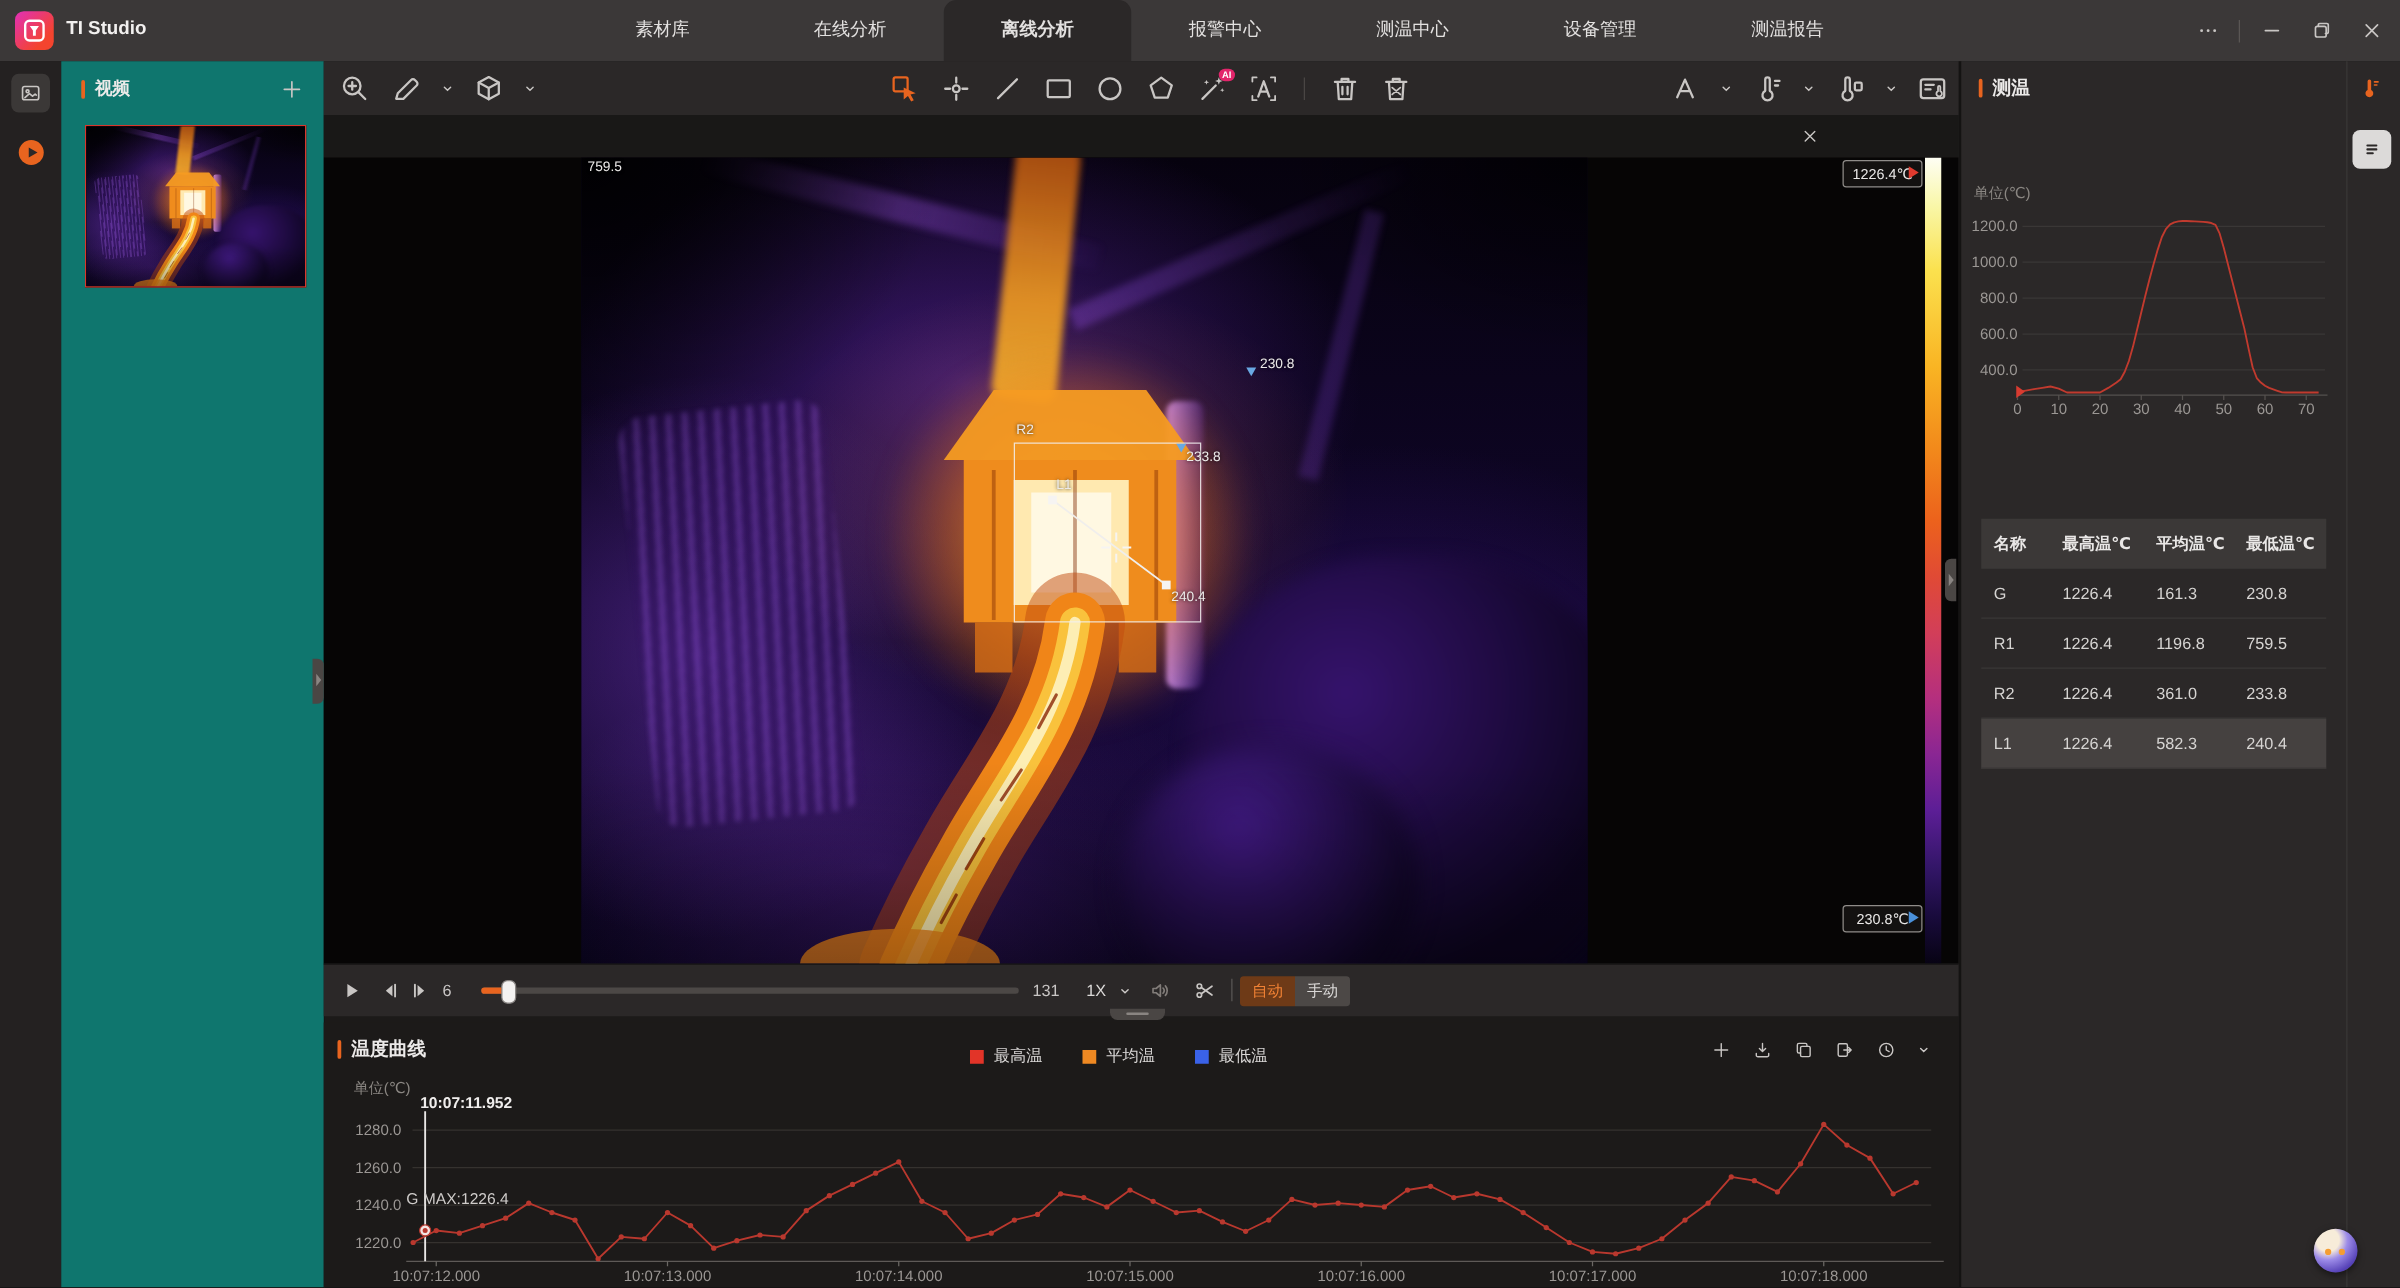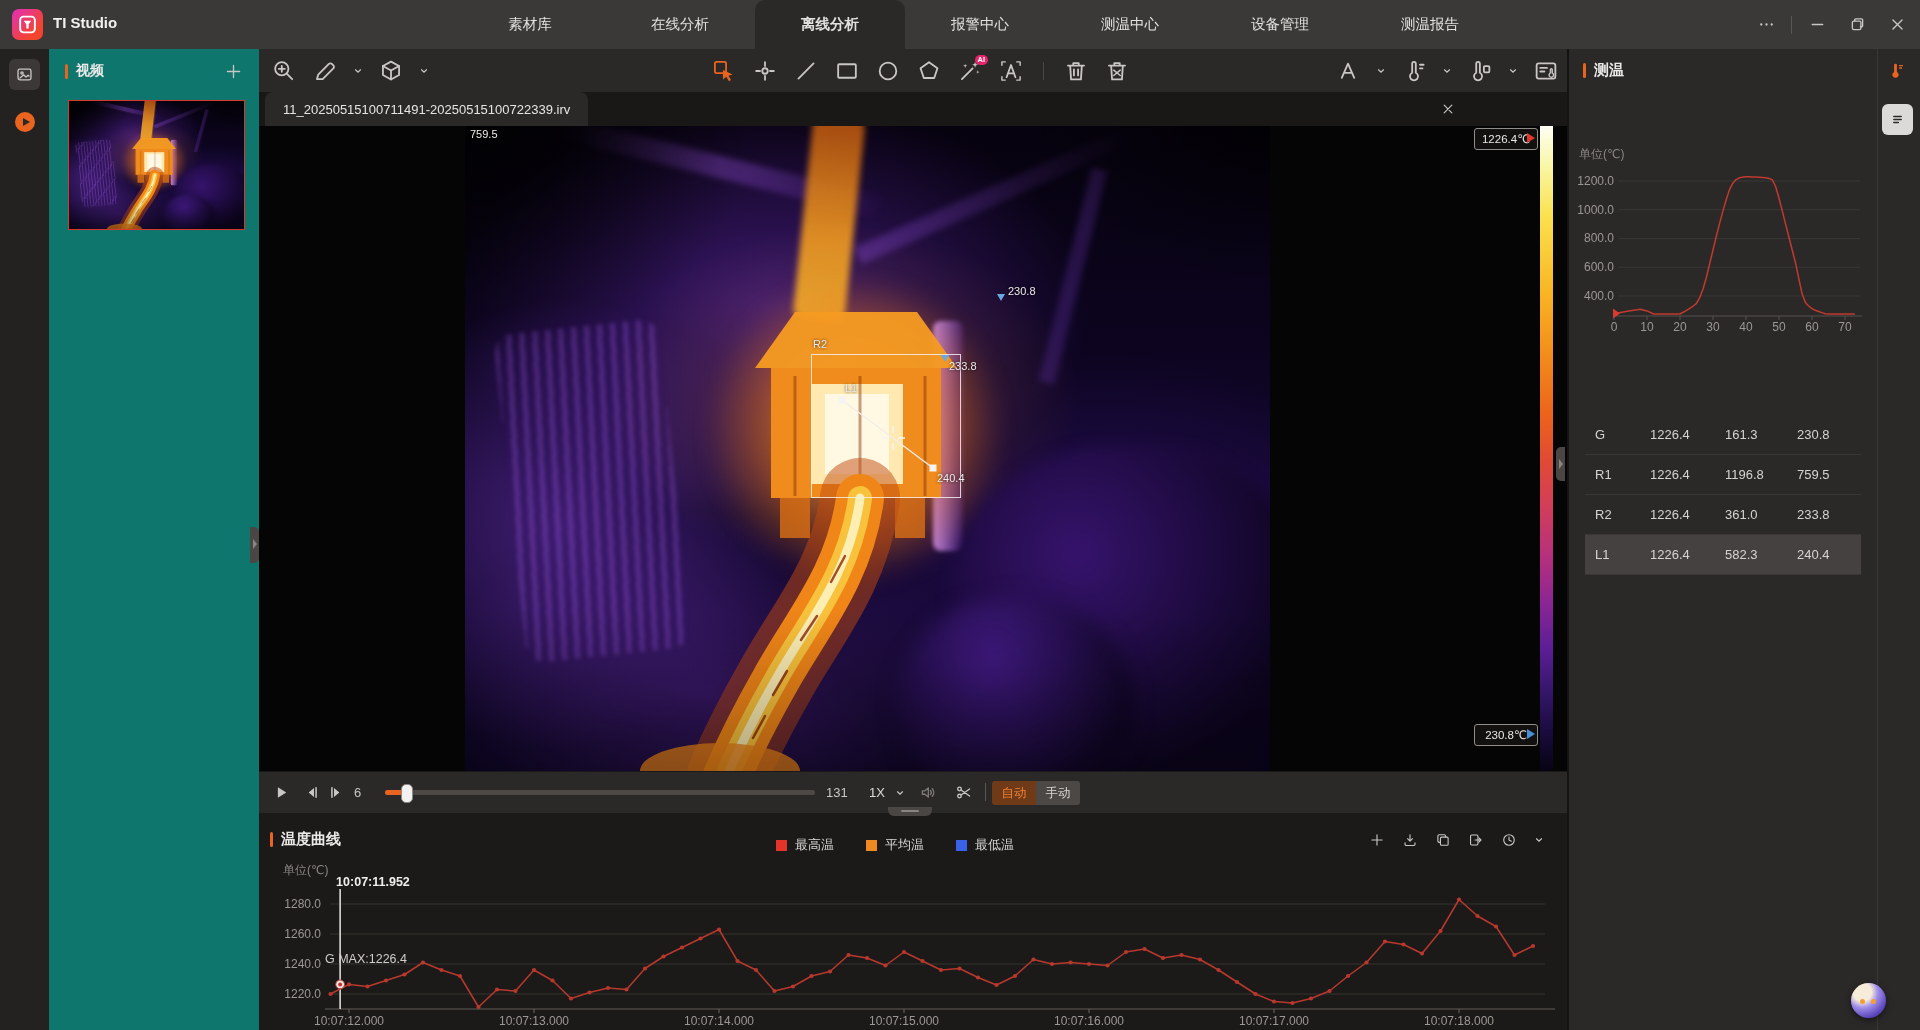--- a/index.html
+++ b/index.html
@@ -396,23 +396,20 @@
         <span class="tbtn">
           <svg viewBox="0 0 20 20" fill="none" stroke="currentColor" stroke-width="1.4" stroke-linecap="round" stroke-linejoin="round">
             <circle cx="10" cy="10" r="6.6"></circle>
             <path d="M8.3 7.2 13 10 8.3 12.8Z" fill="currentColor" stroke="none"></path>
           </svg>
         </span>
       </div>
   </div>
 
   <div id="filerow">
-    <div id="filetab">
-      <span>11_20250515100711491-20250515100722339.irv</span>
-    </div>
     <div id="filerow-close" class="ico sm">
         <svg viewBox="0 0 20 20" fill="none" stroke="currentColor" stroke-width="1.4" stroke-linecap="round" stroke-linejoin="round">
           <path d="M5.2 5.2 14.8 14.8 M14.8 5.2 5.2 14.8"></path>
         </svg>
       </div>
   </div>
 
   <div id="viewer">
     <div class="scene">
       <div class="sc-bg"></div>
@@ -720,20 +717,26 @@
         <text x="210" y="201" text-anchor="middle" class="charttext">50</text>
         <line x1="243" y1="186" x2="243" y2="190" stroke="#55514e"></line>
         <text x="243" y="201" text-anchor="middle" class="charttext">60</text>
         <line x1="276" y1="186" x2="276" y2="190" stroke="#55514e"></line>
         <text x="276" y="201" text-anchor="middle" class="charttext">70</text>
         <polyline points="45,183.4914 51.6,182.4855 58.2,181.33589999999998 64.8,180.32999999999998 71.4,179.1804 78,180.9048 84.6,184 91.19999999999999,184 97.8,184 104.4,184 111,184 117.6,180.32999999999998 124.19999999999999,176.019 127.5,173.4324 130.8,167.397 134.1,158.77499999999998 137.39999999999998,147.279 140.7,133.6275 144,119.976 147.3,106.3245 150.6,93.39150000000001 153.89999999999998,81.17699999999999 157.2,69.681 160.5,59.622 163.8,53.1555 167.1,49.563 170.39999999999998,47.8386 173.7,47.1201 177,46.8327 180.29999999999998,46.8327 183.6,46.9764 186.9,47.1201 190.2,47.2638 193.5,47.5512 196.79999999999998,47.8386 200.1,48.4134 203.39999999999998,49.8504 206.7,56.748 210,68.244 213.29999999999998,81.17699999999999 216.6,94.11 219.89999999999998,107.043 223.2,119.976 226.5,132.909 229.79999999999998,148.716 233.1,163.8045 236.39999999999998,172.42649999999998 239.7,176.019 243,178.60559999999998 246.29999999999998,180.32999999999998 249.6,181.4796 252.89999999999998,182.6292 256.2,183.7788 259.5,184 262.79999999999995,184 266.1,184 269.4,184 272.7,184 276,184 279.29999999999995,184 282.6,184 285.9,184" fill="none" stroke="#c13a2e" stroke-width="1.5" stroke-linejoin="round"></polyline>
         <path d="M44 178.4914 l7 5 l-7 5 Z" fill="#d93b30"></path>
       </svg>
 
     <div id="regiontable">
+        <div class="trow head">
+          <span>名称</span>
+          <span>最高温℃</span>
+          <span>平均温℃</span>
+          <span>最低温℃</span>
+        </div>
         <div class="trow">
           <span>G</span>
           <span>1226.4</span>
           <span>161.3</span>
           <span>230.8</span>
         </div>
         <div class="trow">
           <span>R1</span>
           <span>1226.4</span>
           <span>1196.8</span>

